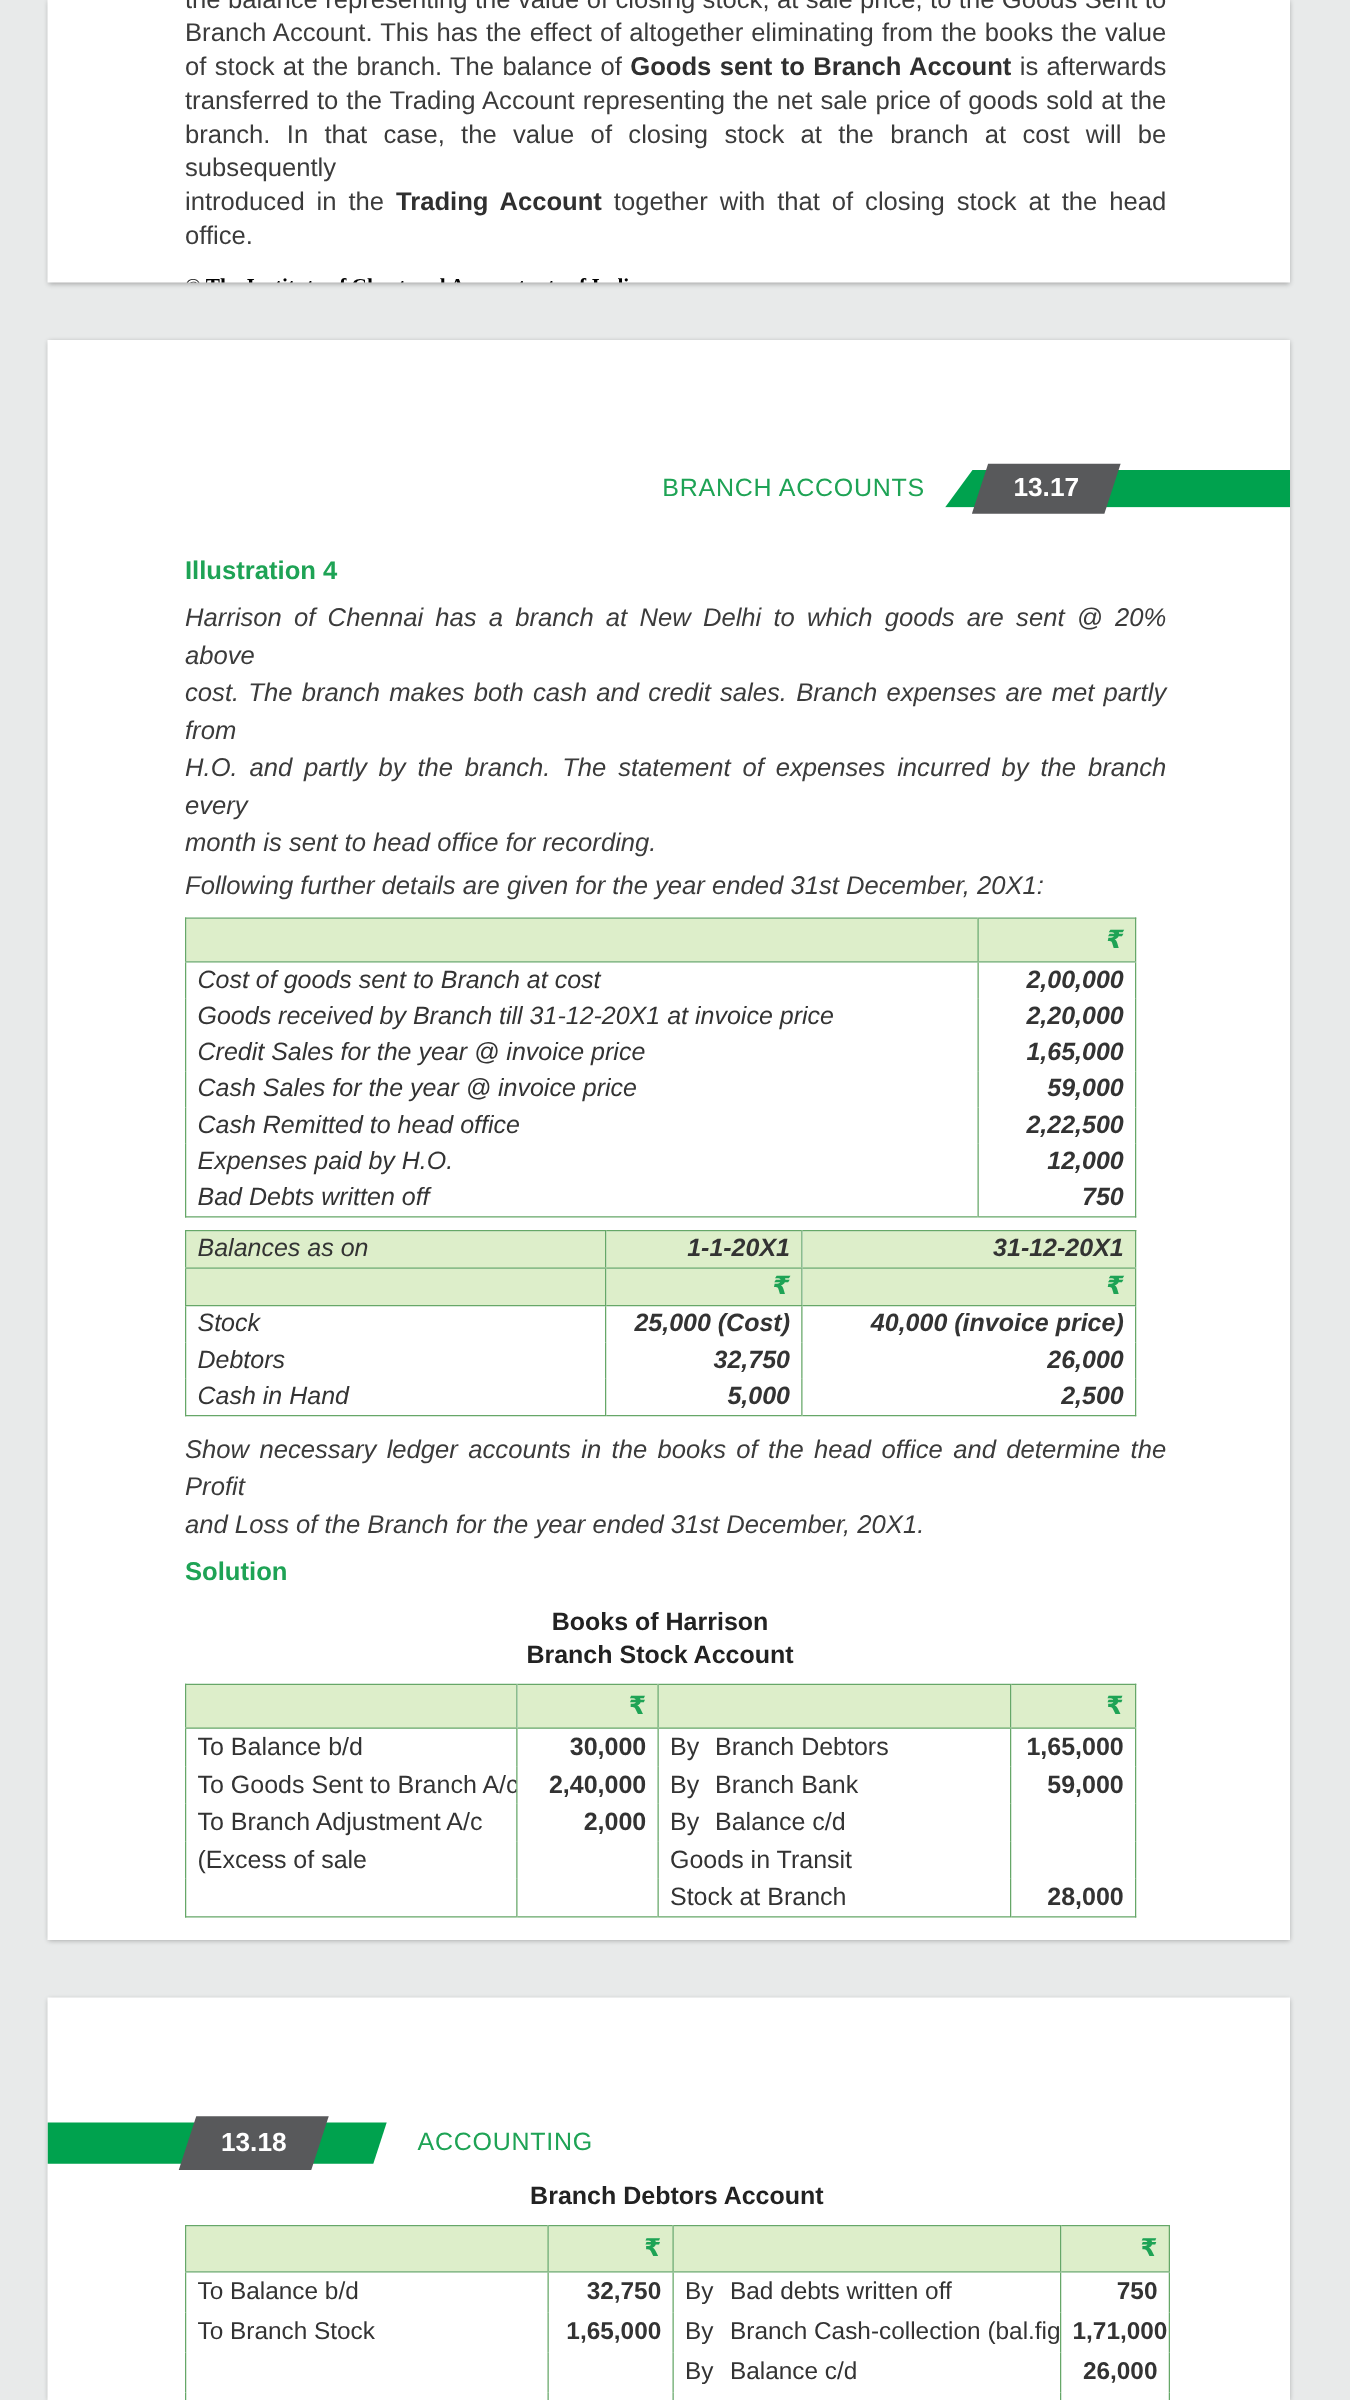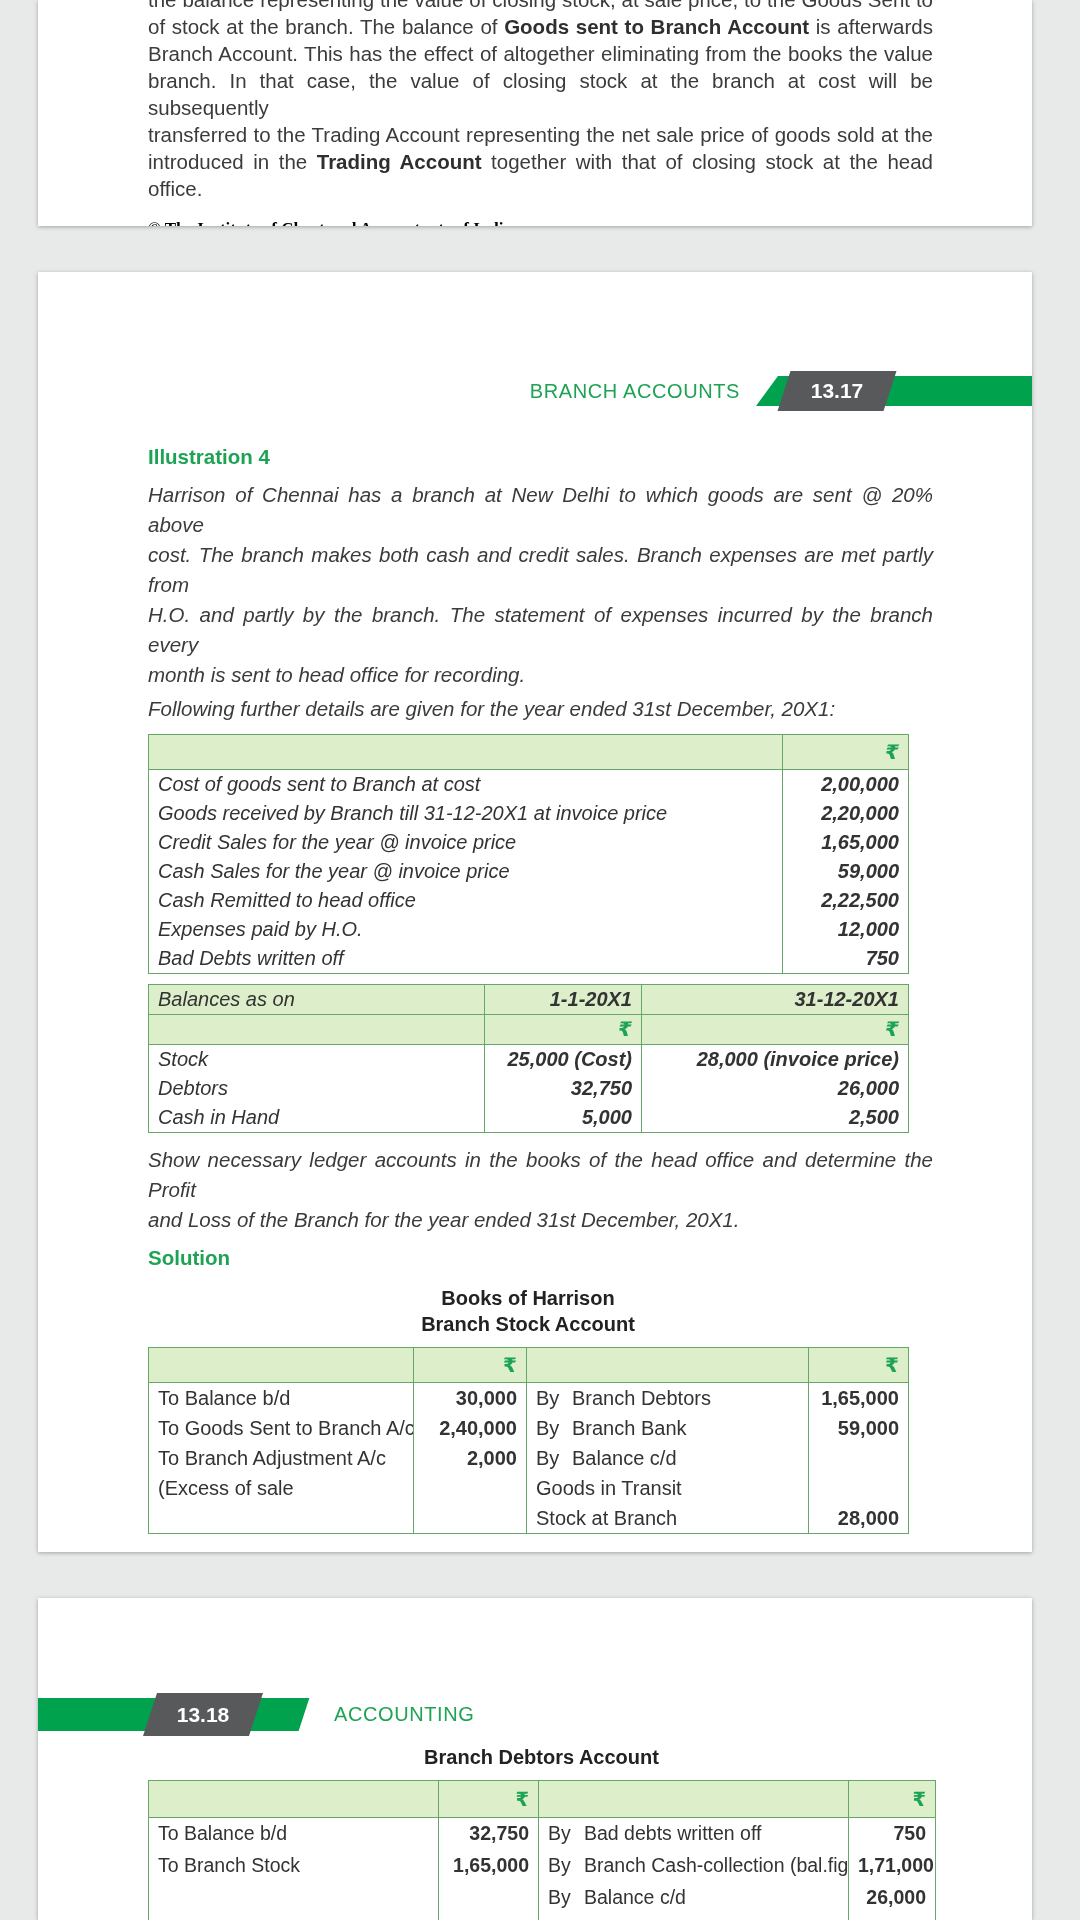--- a/index.html
+++ b/index.html
@@ -90,24 +90,24 @@
   td.ind2{padding-left:45px;}
   tr.total-row{height:36px;}
 </style>
 </head>
 <body>
 
 <div class="page page-1">
   <div class="content">
     <div class="body-par clip-top">
       <div class="jline"><span>the balance representing the value of closing stock, at sale price, to the Goods Sent to</span></div>
+      <div class="jline"><span>Branch Account. This has the effect of altogether eliminating from the books the value</span></div>
       <div class="jline"><span>of stock at the branch. The balance of </span><span class="b">Goods sent to Branch Account</span><span> is afterwards</span></div>
-      <div class="jline"><span>Branch Account. This has the effect of altogether eliminating from the books the value</span></div>
+      <div class="jline"><span>transferred to the Trading Account representing the net sale price of goods sold at the</span></div>
       <div class="jline"><span>branch. In that case, the value of closing stock at the branch at cost will be subsequently</span></div>
-      <div class="jline"><span>transferred to the Trading Account representing the net sale price of goods sold at the</span></div>
       <div class="jline"><span>introduced in the </span><span class="b">Trading Account</span><span> together with that of closing stock at the head office.</span></div>
     </div>
     <div class="copyright">© The Institute of Chartered Accountants of India</div>
   </div>
 </div>
 
 <div class="page page-2">
   <div class="banner2">
     <div class="b2-text">BRANCH ACCOUNTS</div>
     <div class="b2-bar"></div>
@@ -183,21 +183,21 @@
         <tr>
           <td></td>
           <td class="rupee">₹</td>
           <td class="rupee">₹</td>
         </tr>
       </thead>
       <tbody>
           <tr>
             <td>Stock</td>
             <td class="num">25,000 (Cost)</td>
-            <td class="num">28,000 (invoice price)</td>
+            <td class="num">40,000 (invoice price)</td>
           </tr>
           <tr>
             <td>Debtors</td>
             <td class="num">32,750</td>
             <td class="num">26,000</td>
           </tr>
           <tr>
             <td>Cash in Hand</td>
             <td class="num">5,000</td>
             <td class="num">2,500</td>

